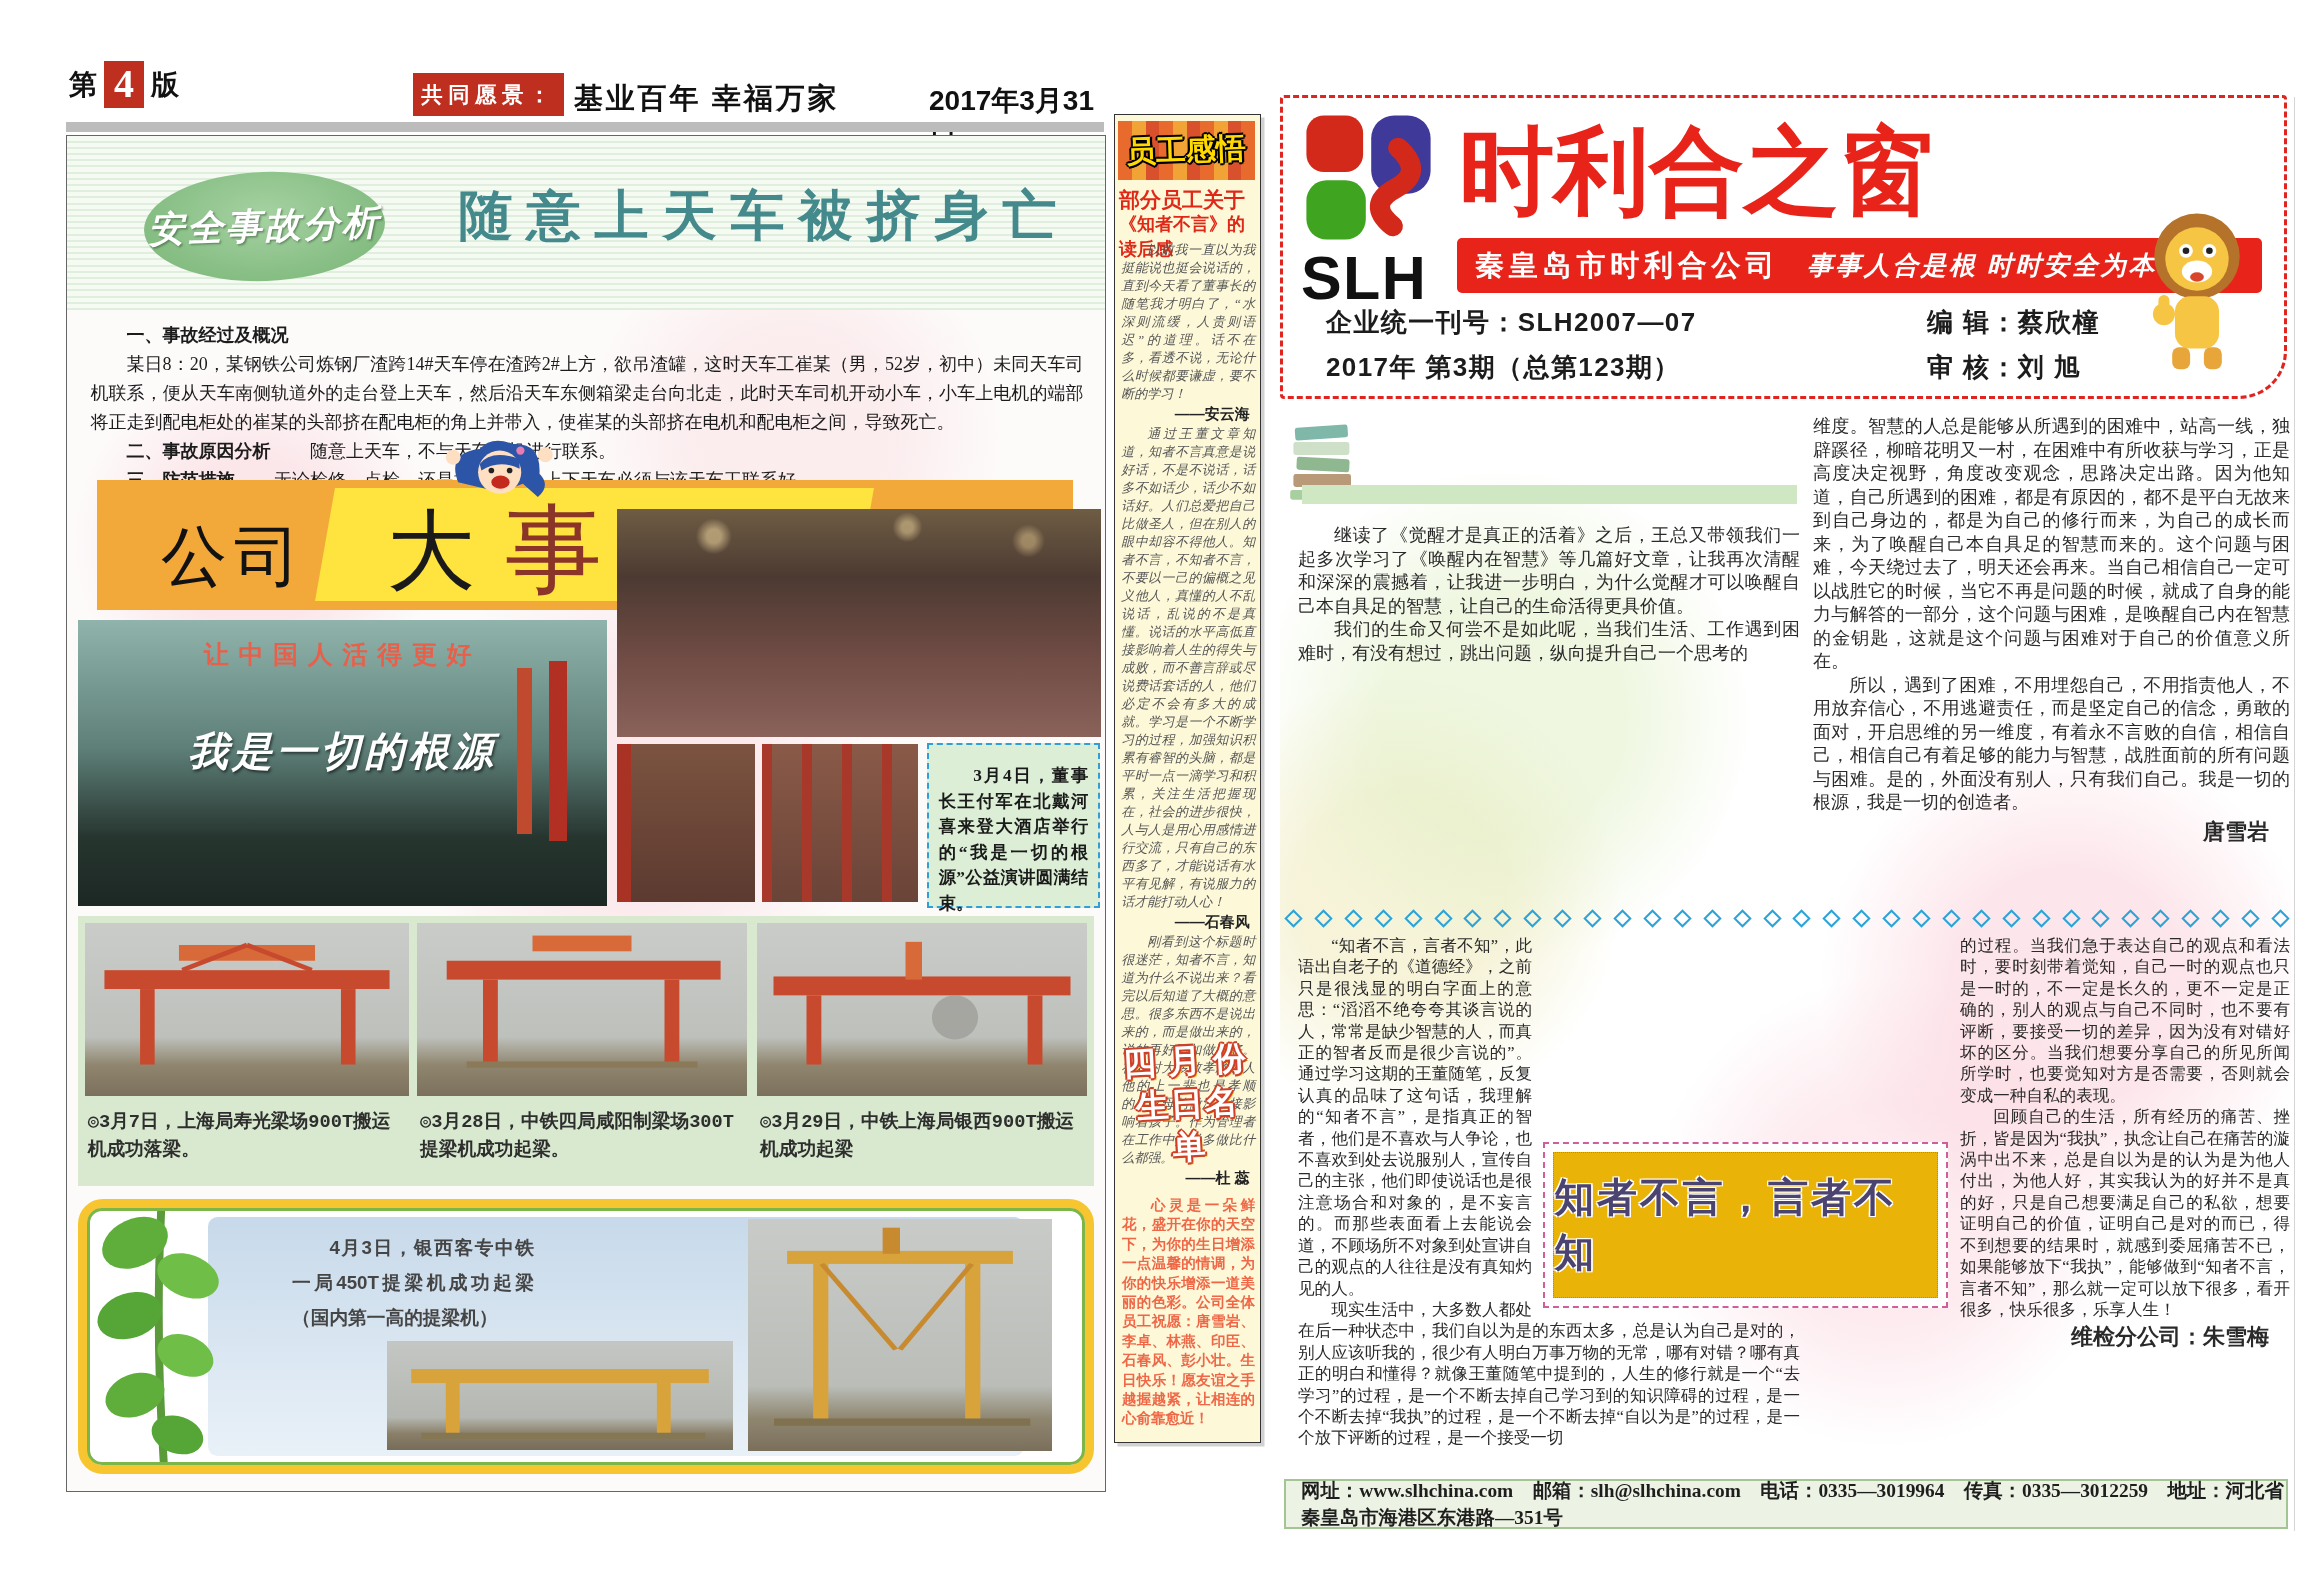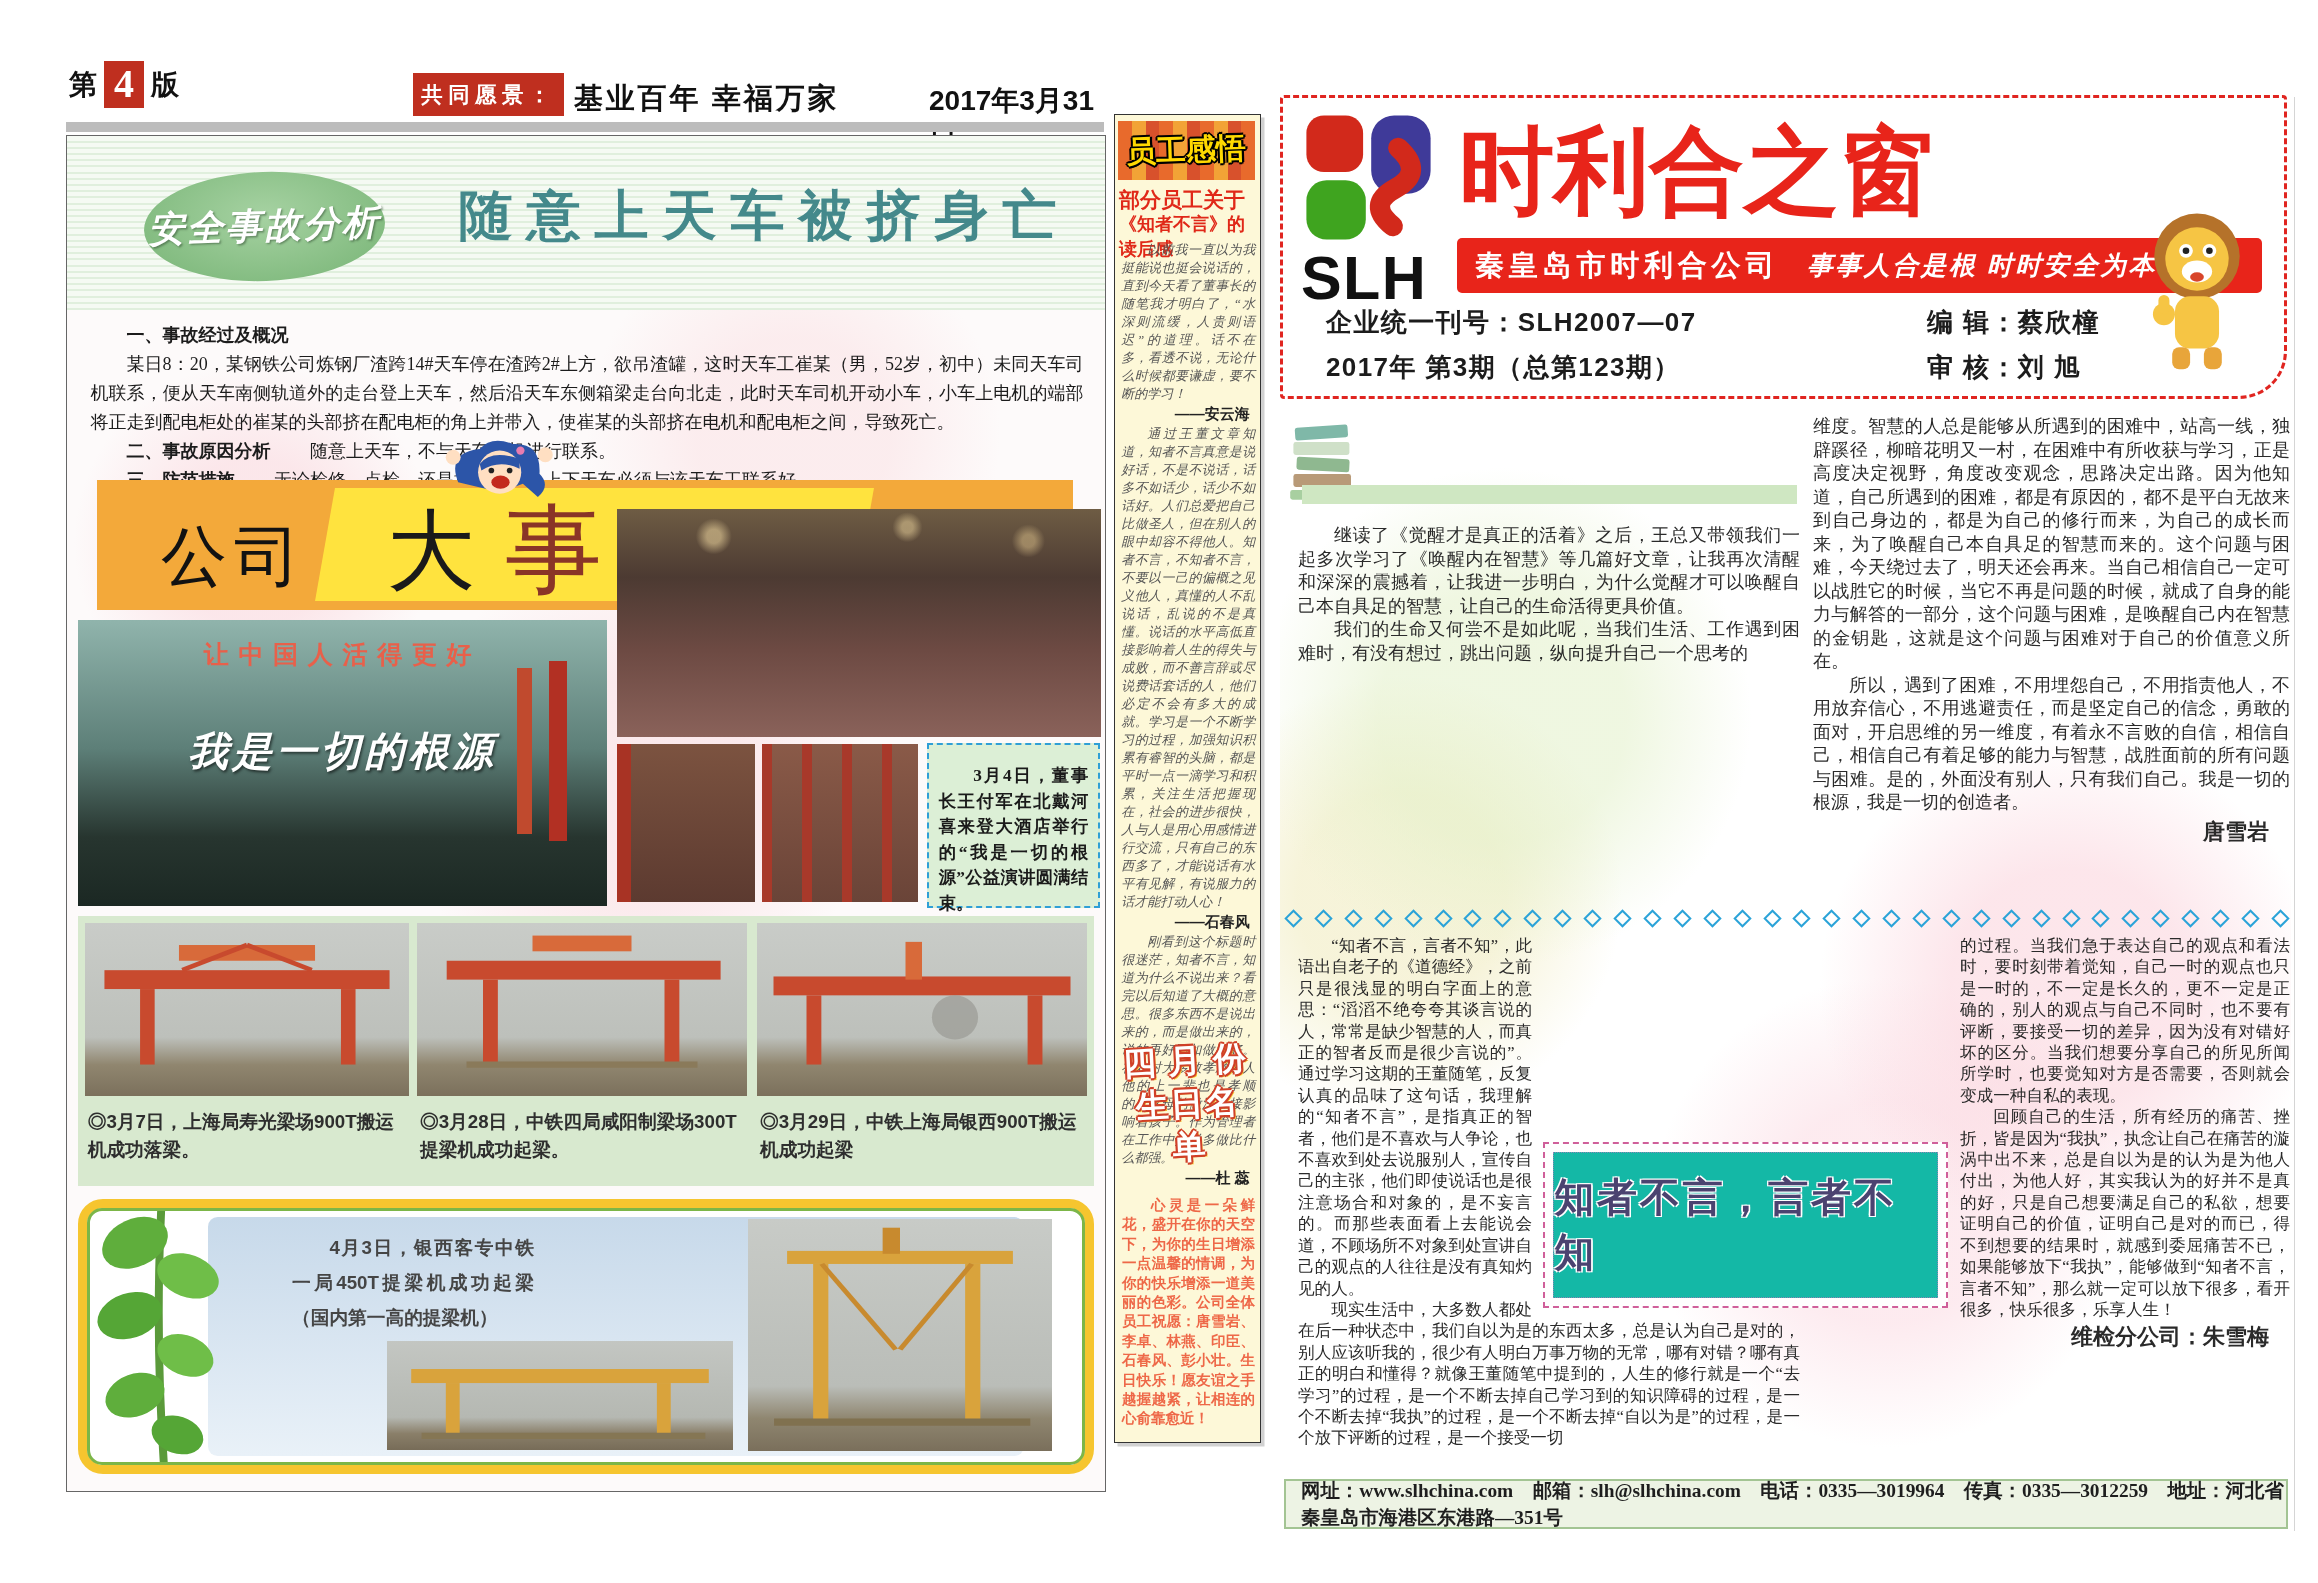--- a/index.html
+++ b/index.html
@@ -69,21 +69,21 @@
      background:linear-gradient(90deg,#a83324 0 14px,transparent 14px),
                 linear-gradient(180deg,#7c5340,#5c3a30);}
   .small-b{left:695px;top:608px;width:156px;height:158px;
      background:repeating-linear-gradient(90deg,#a8392a 0 9.7px,rgba(0,0,0,0) 9.7px 40px),
                 linear-gradient(180deg,#8a5a48,#6a4438);}
   .note-box{position:absolute;left:860px;top:607px;width:173px;height:165px;background:#dcefd6;
      border:2.1px dashed #2f9fd6;box-sizing:border-box;padding:18px 9.7px 7px 9.7px;
      font-family:"Liberation Serif",serif;font-weight:bold;font-size:17.3px;line-height:25.6px;
      text-indent:2em;text-align:justify;color:#1a1a1a;}
   
-  .crane-band{position:absolute;left:11px;top:780px;width:1016px;height:270px;background:#d8e9cf;}
+  .crane-band{position:absolute;left:11px;top:780px;width:1016px;height:270px;background:#d8e9cf;font-family:Liberation Mono, monospace;}
   .cphoto{position:absolute;top:7px;height:173px;
      background:linear-gradient(180deg,#c9ccc8 0%,#bdc0bb 66%,#90866f 82%,#7b705c 100%);}
   .cp1{left:7px;width:324px;}
   .cp2{left:339px;width:330px;}
   .cp3{left:679px;width:330px;}
   .cphoto svg{width:100%;height:100%;}
   .ccap{position:absolute;top:192px;font-size:18.7px;font-weight:bold;color:#2e2e2e;line-height:28px;}
   .cc1{left:9.7px;width:319px;}
   .cc2{left:342px;width:328px;}
   .cc3{left:682px;width:325px;}
@@ -163,21 +163,21 @@
   .divider{position:absolute;left:1287px;top:911px;width:1000px;height:15px;display:flex;
        justify-content:space-between;align-items:center;}
   .divider span{width:9px;height:9px;border:2.1px solid #2ba3d8;transform:rotate(45deg);display:inline-block;}
   
   .a2c1{left:1298px;top:935px;width:502px;height:536px;font-size:16.6px;line-height:21.4px;}
   .a2c2{left:1813px;top:935px;width:477px;height:539px;font-size:16.6px;line-height:21.4px;}
   .spacer-r{float:right;width:268px;height:177px;margin-top:206px;}
   .spacer-l{float:left;width:147px;height:177px;margin-top:206px;}
   .callout{position:absolute;left:1543px;top:1142px;width:405px;height:166px;box-sizing:border-box;
        border:2.1px dashed #cf5f9a;background:#fefefe;padding:8.3px;}
-  .callout-inner{width:100%;height:100%;box-sizing:border-box;background:#14b8a6;border:1.4px dotted #8f83b4;
+  .callout-inner{width:100%;height:100%;box-sizing:border-box;background:#eab308;border:1.4px dotted #8f83b4;
        display:flex;align-items:center;justify-content:center;
        font-family:"Liberation Serif",serif;font-weight:bold;font-size:40px;letter-spacing:2.8px;color:#4b4370;
        text-shadow:1.4px 1.4px 0 #fff,-1.4px -1.4px 0 #fff,1.4px -1.4px 0 #fff,-1.4px 1.4px 0 #fff;}
   
   .rp-footer{position:absolute;left:1284px;top:1479px;width:1004px;height:50px;box-sizing:border-box;
        background:#edf3e4;border:2.1px solid #a3c493;display:flex;align-items:center;padding-left:15px;
        font-family:"Liberation Serif",serif;font-weight:bold;font-size:19.4px;color:#1e1e1e;}
 </style>
 </head>
 <body>

